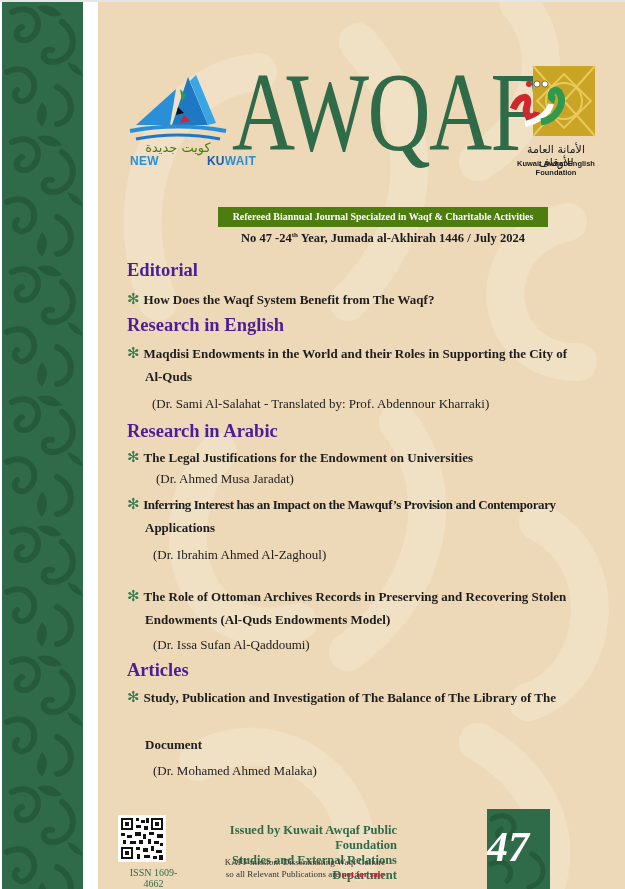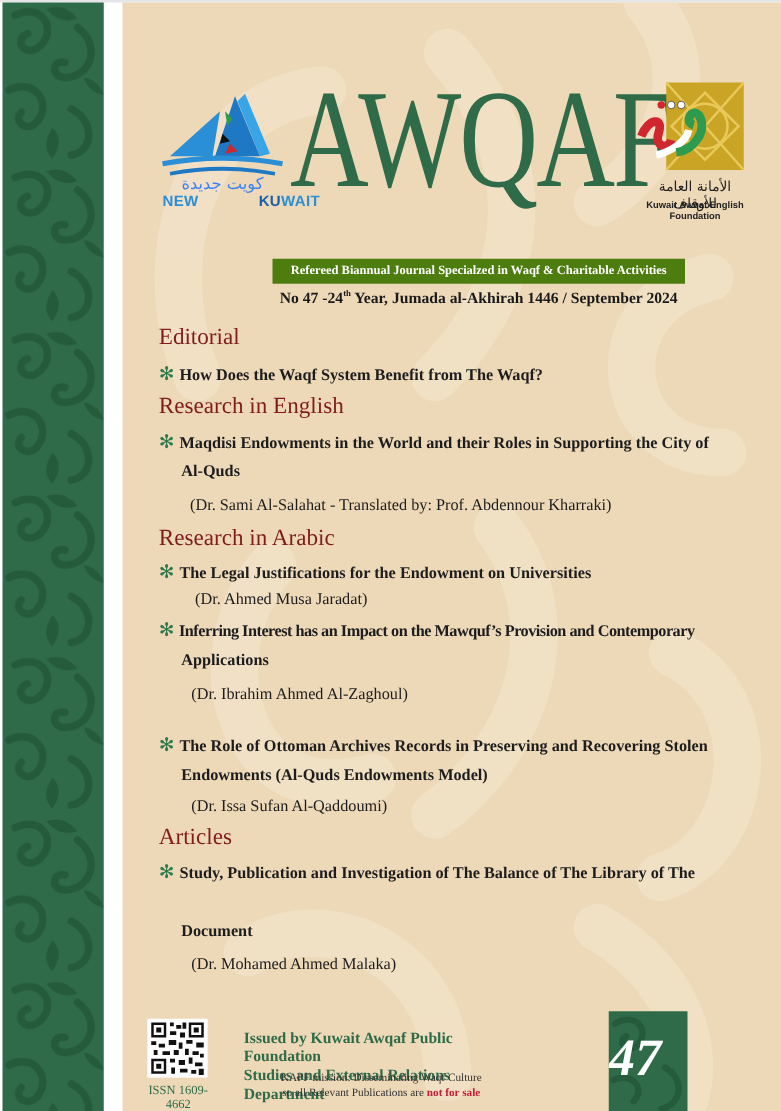--- a/index.html
+++ b/index.html
@@ -19,21 +19,21 @@
   .sidebar svg, .numbox svg { position:absolute; left:0; top:0; }
   .cover {
     position:absolute; left:98px; top:0; width:527px; height:887px;
     background:#edd8b8; overflow:hidden;
   }
   .watermark { position:absolute; left:0; top:0; }
 
   
   .logo-nk { position:absolute; left:128px; top:65px; width:100px; height:105px; }
   .nk-arabic { position:absolute; left:133px; top:138px; width:90px; text-align:center;
-    font-family:"DejaVu Sans", sans-serif; font-size:13px; color:#3b82f6; letter-spacing:1px; }
+    font-family:"DejaVu Sans", sans-serif; font-size:13px; color:#4d7c0f; letter-spacing:1px; }
   .nk-latin { position:absolute; left:130px; top:152px; width:96px; text-align:center;
     font-family:"Liberation Sans", sans-serif; font-weight:bold; font-size:12px; color:#2a8fd6; letter-spacing:0.3px; }
   .nk-latin .ku { color:#1a5ea8;margin-left:48px; }
 
   .title {
     position:absolute; left:232px; top:50px;
     font-family:"Liberation Serif", serif; font-size:112px; line-height:120px;
     color:#2f6b48; letter-spacing:-2px;
     transform:scaleX(0.78); transform-origin:left top;
   }
@@ -49,30 +49,30 @@
     background:#4d7c0f; color:#fff; text-align:center;
     font-family:"Liberation Serif", serif; font-weight:bold; font-size:10px; line-height:20px;
     transform-origin:center;
   }
   .issue {
     position:absolute; left:218px; top:229px; width:330px; text-align:center;
     font-weight:bold; font-size:12.5px; color:#1a1a1a;
   }
   .issue sup { font-size:7px; }
 
-  .sec-title { position:absolute; left:127px; font-weight:normal; font-size:18.5px; color:#7f1d1d; }
+  .sec-title { position:absolute; left:127px; font-weight:bold; font-size:18.5px; color:#4c1d95; }
   .item { position:absolute; left:127px; font-weight:bold; font-size:13px; color:#1d1d1d; line-height:24px; }
   .bullet { color:#2f7a4e; font-size:15px; margin-right:4px; font-family:"DejaVu Sans", sans-serif; font-weight:bold; }
   .cont { position:absolute; left:145px; font-weight:bold; font-size:13px; color:#1d1d1d; }
   .author { position:absolute; left:153px; font-size:13px; color:#1d1d1d; }
 
   .qr { position:absolute; left:118px; top:813px; width:48px; height:47px; background:#fff; }
-  .issn { position:absolute; left:110px; top:865px; width:65px; text-align:center;
+  .issn { position:absolute; left:121px; top:865px; width:65px; text-align:center;
     font-size:10px; color:#2f6b48; }
-  .issuer { position:absolute; left:195px; top:821px; width:220px; text-align:left;
+  .issuer { position:absolute; left:177px; top:821px; width:220px; text-align:right;
     font-weight:bold; font-size:12.5px; color:#2f6b48; line-height:15px; }
   .mission { position:absolute; left:195px; top:854px; width:220px; text-align:center;
     font-size:9px; color:#333; line-height:12px; }
   .mission .nfs { color:#c0203a; font-weight:bold; }
 
   .numbox {
     position:absolute; left:487px; top:807px; width:63px; height:82px;
     background:#2f6b48; overflow:hidden;
   }
   .numbox .num {
@@ -148,21 +148,21 @@
     <path d="M20 60 C 30 58, 44 50, 46 40" stroke="#ffffff" stroke-width="6" fill="none"></path>
     <path d="M36 58 C 50 56, 62 40, 54 28 C 48 22, 42 34, 50 36" stroke="#2e9a4e" stroke-width="7" fill="none"></path>
     <circle cx="24" cy="20" r="3" fill="#d0262e"></circle>
     <circle cx="32" cy="20" r="3" fill="#ffffff" stroke="#333" stroke-width="0.6"></circle>
     <circle cx="40" cy="20" r="3" fill="#ffffff" stroke="#333" stroke-width="0.6"></circle>
   </svg>
   <div class="kapf-ar">الأمانة العامة للأوقاف</div>
   <div class="kapf-en">Kuwait Awqaf English Foundation</div>
 
   <div class="banner">Refereed Biannual Journal Specialzed in Waqf &amp; Charitable Activities</div>
-  <div class="issue"><span>No 47 -24</span><sup>th</sup><span> Year,  Jumada al-Akhirah 1446 / September 2024</span></div>
+  <div class="issue"><span>No 47 -24</span><sup>th</sup><span> Year,  Jumada al-Akhirah 1446 / July 2024</span></div>
 
   <div class="sec-title" style="top:258px">Editorial</div>
   <div class="item" style="top:285px"><span class="bullet">✻</span><span>How Does the Waqf System Benefit from The Waqf?</span></div>
 
   <div class="sec-title" style="top:313px">Research in English</div>
   <div class="item" style="top:339px"><span class="bullet">✻</span><span>Maqdisi Endowments in the World and their Roles in Supporting the City of</span></div>
   <div class="cont" style="top:367px">Al-Quds</div>
   <div class="author" style="top:394px;left:152px">(Dr. Sami Al-Salahat - Translated by: Prof. Abdennour Kharraki)</div>
 
   <div class="sec-title" style="top:419px">Research in Arabic</div>

